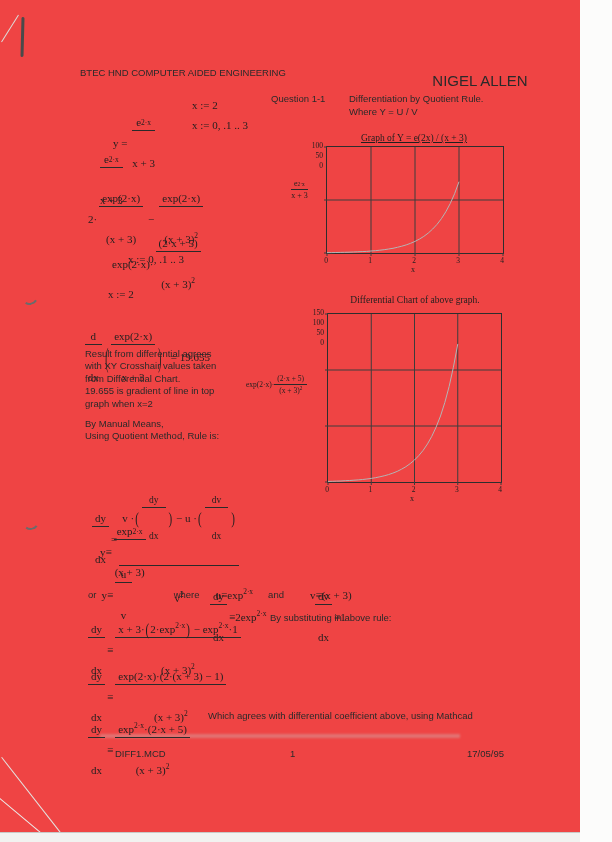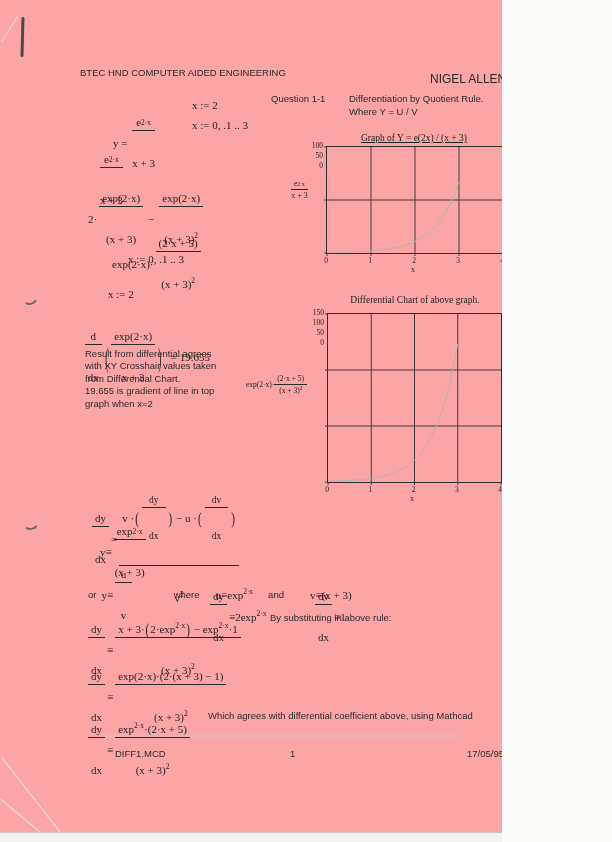--- a/index.html
+++ b/index.html
@@ -1,16 +1,16 @@
 <!DOCTYPE html>
 <html><head>
 <meta charset="utf-8">
 <style>
   html,body{margin:0;padding:0;background:#fcfcfb;}
-  #page{position:relative;width:502px;height:842px;background:#fca5a5;overflow:hidden;
+  #page{position:relative;width:580px;height:842px;background:#ef4444;overflow:hidden;
         font-family:"Liberation Serif", serif;color:#1f1f1f;}
   .abs{position:absolute;}
   .sans{font-family:"Liberation Sans", sans-serif;color:#2a2a2a;}
   .serif{font-family:"Liberation Serif", serif;}
   .math{font-size:11px;line-height:1.15;display:flex;align-items:center;white-space:pre;}
   sup{font-size:68%;line-height:0;vertical-align:super;}
   .frac{display:inline-block;vertical-align:middle;text-align:center;margin:0 2px;}
   .frac>.num{display:flex;align-items:center;justify-content:center;border-bottom:1px solid #2a2a2a;padding:0 3px 1px;}
   .frac>.den{display:block;padding-top:1px;}
   .small{font-size:9.5px;}
@@ -38,21 +38,21 @@
   <div class="abs pen" style="left:21px;top:17px;width:2.5px;height:40px;transform:rotate(1.5deg);"></div>
   <div class="abs" style="left:-6px;top:28px;width:32px;height:1px;background:#dcdcda;transform:rotate(-58deg);"></div>
   <div class="abs hole" style="left:21px;top:288px;border-bottom:2.5px solid #6b6b6b;transform:rotate(-14deg);"></div>
   <div class="abs hole" style="left:22px;top:513px;border-bottom:2.5px solid #6b6b6b;transform:rotate(-10deg);"></div>
   <div class="abs fold" style="left:2px;top:757px;width:95px;transform:rotate(52deg);"></div>
   <div class="abs fold" style="left:0px;top:798px;width:55px;transform:rotate(40deg);background:#ececea;"></div>
   <div class="abs" style="left:100px;top:734px;width:360px;height:4px;background:#c9c9c9;opacity:.35;filter:blur(1px);"></div>
   <div class="abs" style="left:0;top:832px;width:612px;height:10px;background:#f2f2f0;border-top:1px solid #c9c9c7;"></div>
 
   <div class="abs sans" style="left:80px;top:67px;font-size:9.5px;">BTEC HND COMPUTER AIDED ENGINEERING</div>
-  <div class="abs sans" style="left:430px;top:72px;width:100px;text-align:left;font-size:12px;">NIGEL ALLEN</div>
+  <div class="abs sans" style="left:430px;top:72px;width:100px;text-align:center;font-size:15px;">NIGEL ALLEN</div>
 
   <div class="abs sans" style="left:271px;top:93px;font-size:9.5px;">Question 1-1</div>
   <div class="abs sans" style="left:349px;top:93px;font-size:9.5px;">Differentiation by Quotient Rule.</div>
   <div class="abs sans" style="left:349px;top:106px;font-size:9.5px;">Where Y = U / V</div>
 
   <div class="abs math" style="left:113px;top:91px;">
     <span>y = </span>
     <span class="frac">
       <span class="num"><span>e</span><sup>2·x</sup></span>
       <span class="den">x + 3</span>
@@ -107,20 +107,24 @@
   </div>
 
   <div class="abs sans note" style="left:85px;top:348px;">
     <div>Result from differential agrees</div>
     <div>with XY Crosshair values taken</div>
     <div>from Differential Chart.</div>
     <div>19.655 is gradient of line in top</div>
     <div>graph when x=2</div>
   </div>
 
+  <div class="abs sans note" style="left:85px;top:418px;">
+    <div>By Manual Means,</div>
+    <div>Using Quotient Method, Rule is:</div>
+  </div>
 
   <div class="abs math" style="left:90px;top:448px;">
     <span class="frac">
       <span class="num"><span>dy</span></span>
       <span class="den">dx</span>
     </span>
     <span>=</span>
     <span class="frac">
       <span class="num">
         <span>v ·</span>

